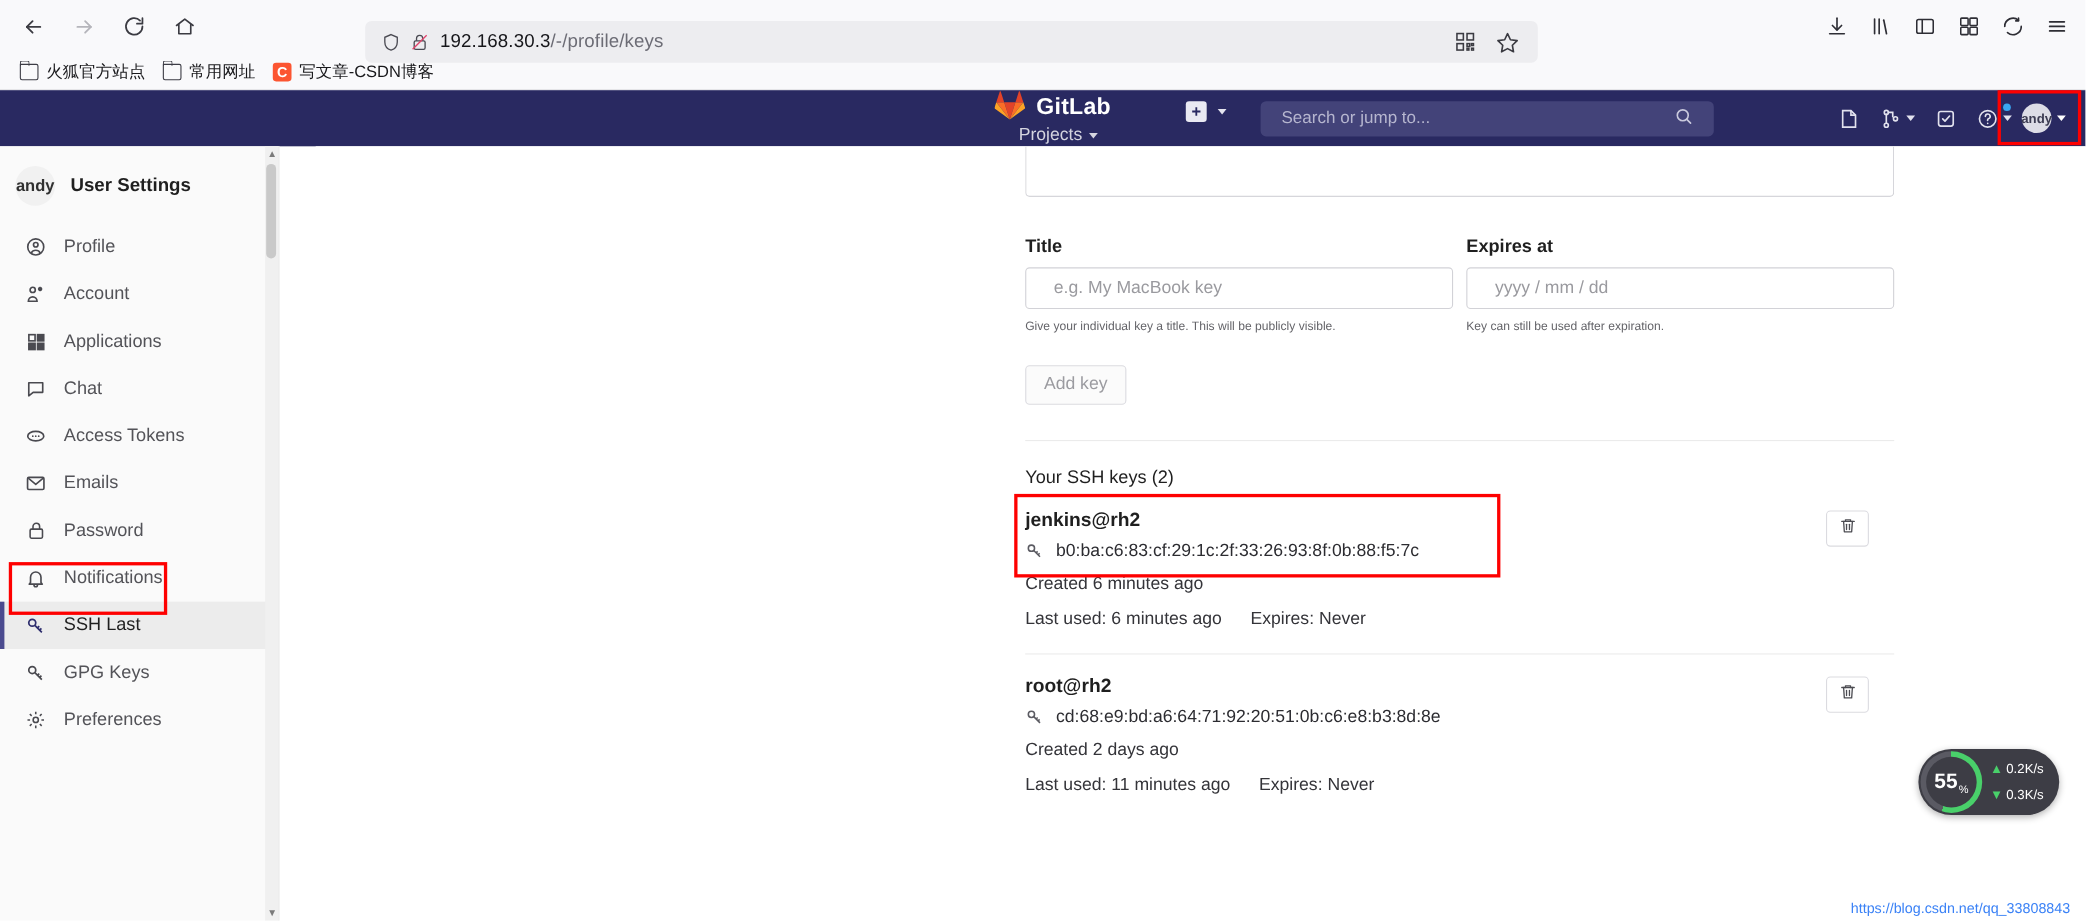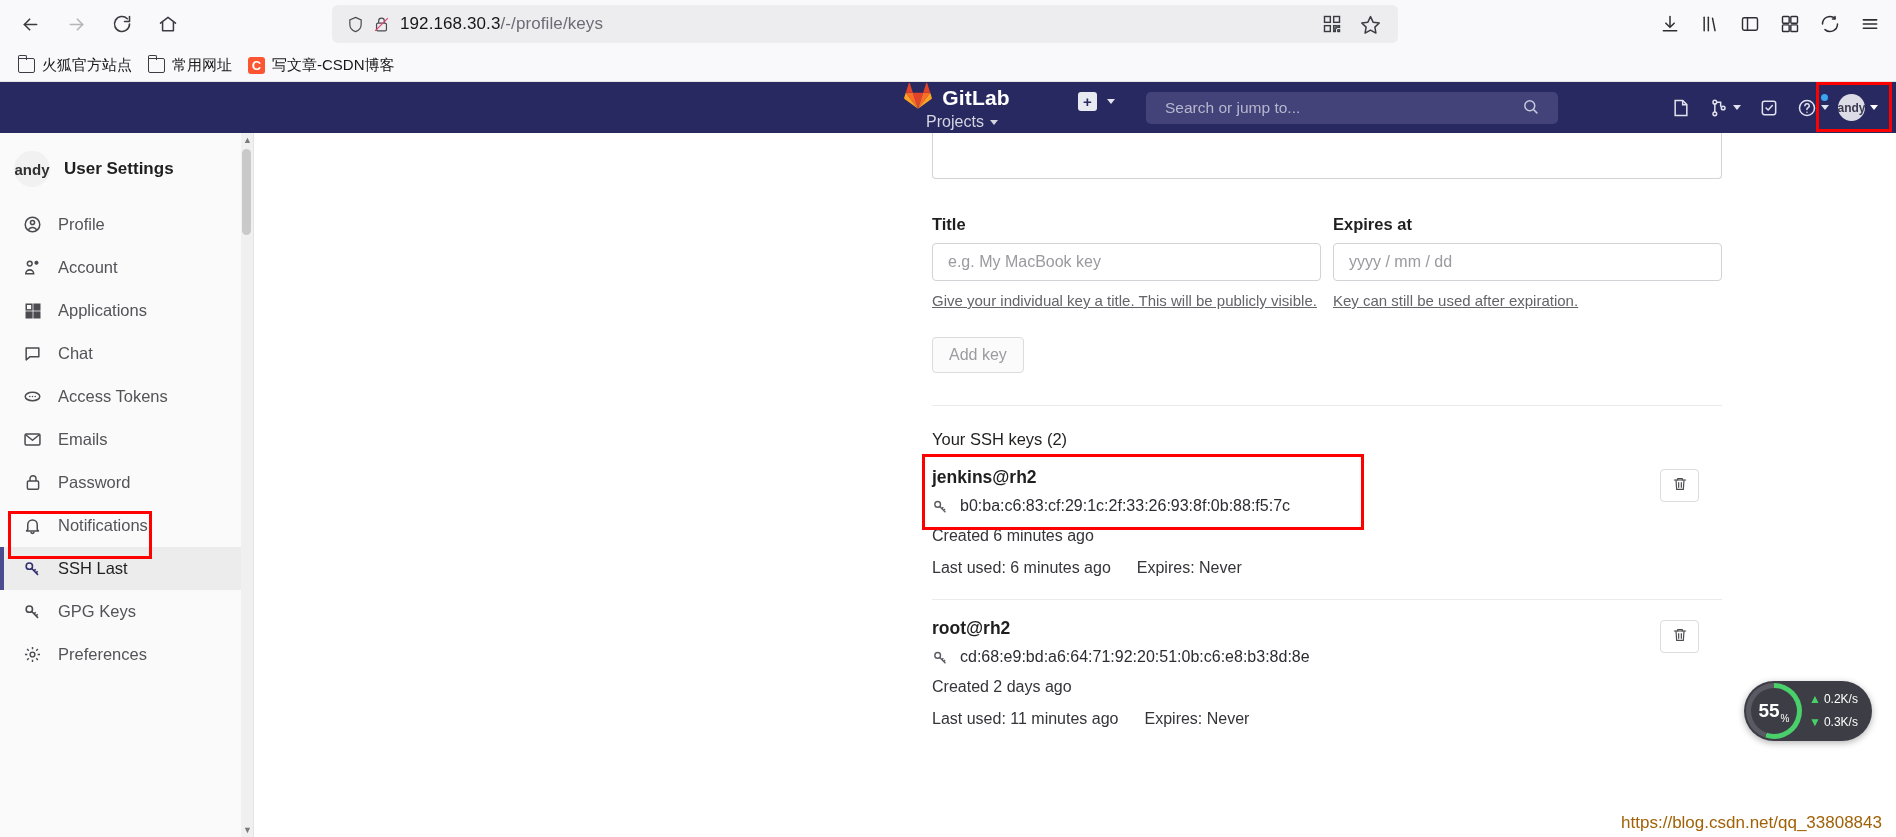--- a/index.html
+++ b/index.html
@@ -21,21 +21,21 @@
   .nav-row { position:absolute; top:0; left:0; width:1896px; height:48px; display:flex; align-items:center; }
   .nav-btn {
     width:40px; height:40px; margin-left:6px;
     display:flex; align-items:center; justify-content:center;
     border-radius:6px; color:#3b3b42;
   }
   .nav-btn:first-child { margin-left:10px; }
   .nav-btn svg { display:block; }
 
   .urlbar {
-    position:absolute; left:332px; top:5px; width:1066px; height:38px;
+    position:absolute; left:332px; top:19px; width:1066px; height:38px;
     background:#ededf0; border-radius:6px;
     display:flex; align-items:center; padding:0 10px;
   }
   .url-icon { width:26px; height:26px; display:flex; align-items:center; justify-content:center; color:#4a4a52; }
   .url-text {
     font-size:17px; color:#16161a; margin-left:6px; letter-spacing:.1px;
     white-space:nowrap; font-family:"Liberation Sans", sans-serif;
   }
   .url-text .path { color:#6c6c75; }
   .url-right { margin-left:auto; display:flex; align-items:center; gap:10px; padding-right:4px; }
@@ -134,24 +134,24 @@
   .content { position:absolute; left:645px; top:0; width:790px; }
   .ta-stub {
     width:790px; height:46px; border:1px solid #d2d2d7; border-top:none;
     border-radius:0 0 4px 4px; margin-top:0;
   }
   .form-row { display:flex; gap:12px; margin-top:36px; }
   .fcol { width:389px; }
   .flabel { font-size:16.5px; font-weight:600; color:#1f1f1f; margin-bottom:9px; }
   .finput {
     width:100%; height:38px; border:1px solid #d2d2d7; border-radius:4px;
-    display:flex; align-items:center; padding:0 15px; font-size:16px; color:#9a9a9f;
+    display:flex; align-items:center; padding:0 25px; font-size:16px; color:#9a9a9f;
     background:#fff;
   }
-  .fhelp { font-size:15px; color:#646469; margin-top:9px; line-height:1.42;text-decoration:underline; }
+  .fhelp { font-size:11px; color:#646469; margin-top:9px; line-height:1.42; }
   .addkey {
     margin-top:26px; display:inline-flex; align-items:center; justify-content:center;
     height:36px; padding:0 16px; border:1px solid #dbdbe0; border-radius:4px;
     background:#fbfbfb; color:#9b9ba0; font-size:16px;
   }
   .divider { margin-top:32px; height:1px; background:#ebebeb; width:790px; }
   .keys-title { margin-top:24px; font-size:16.5px; color:#1f1f1f; font-weight:500; }
 
   .key-entry { position:relative; margin-top:18px; }
   .key-name { font-size:17.5px; font-weight:600; color:#1f1f1f; }
@@ -187,21 +187,21 @@
   }
   .ring .val { position:relative; z-index:2; font-size:19px; font-weight:600; }
   .ring .pct { position:relative; z-index:2; font-size:10px; align-self:flex-end; margin-bottom:15px; margin-left:1px; }
   .spd { margin-left:7px; font-size:12px; line-height:1.9; }
   .spd div { display:flex; align-items:center; gap:3px; white-space:nowrap; }
   .spd .up { color:#49d06a; }
   .spd .dn { color:#49d06a; }
   .spd .num { color:#ffffff; }
 
   #watermark {
-    position:absolute; right:14px; bottom:4px; font-size:17px; color:#a16207;
+    position:absolute; right:14px; bottom:4px; font-size:13px; color:#3b82f6;
   }
 </style>
 </head>
 <body>
 
 <div id="browser-chrome">
 
   <div class="nav-row">
     <div class="nav-btn">
       <span>

